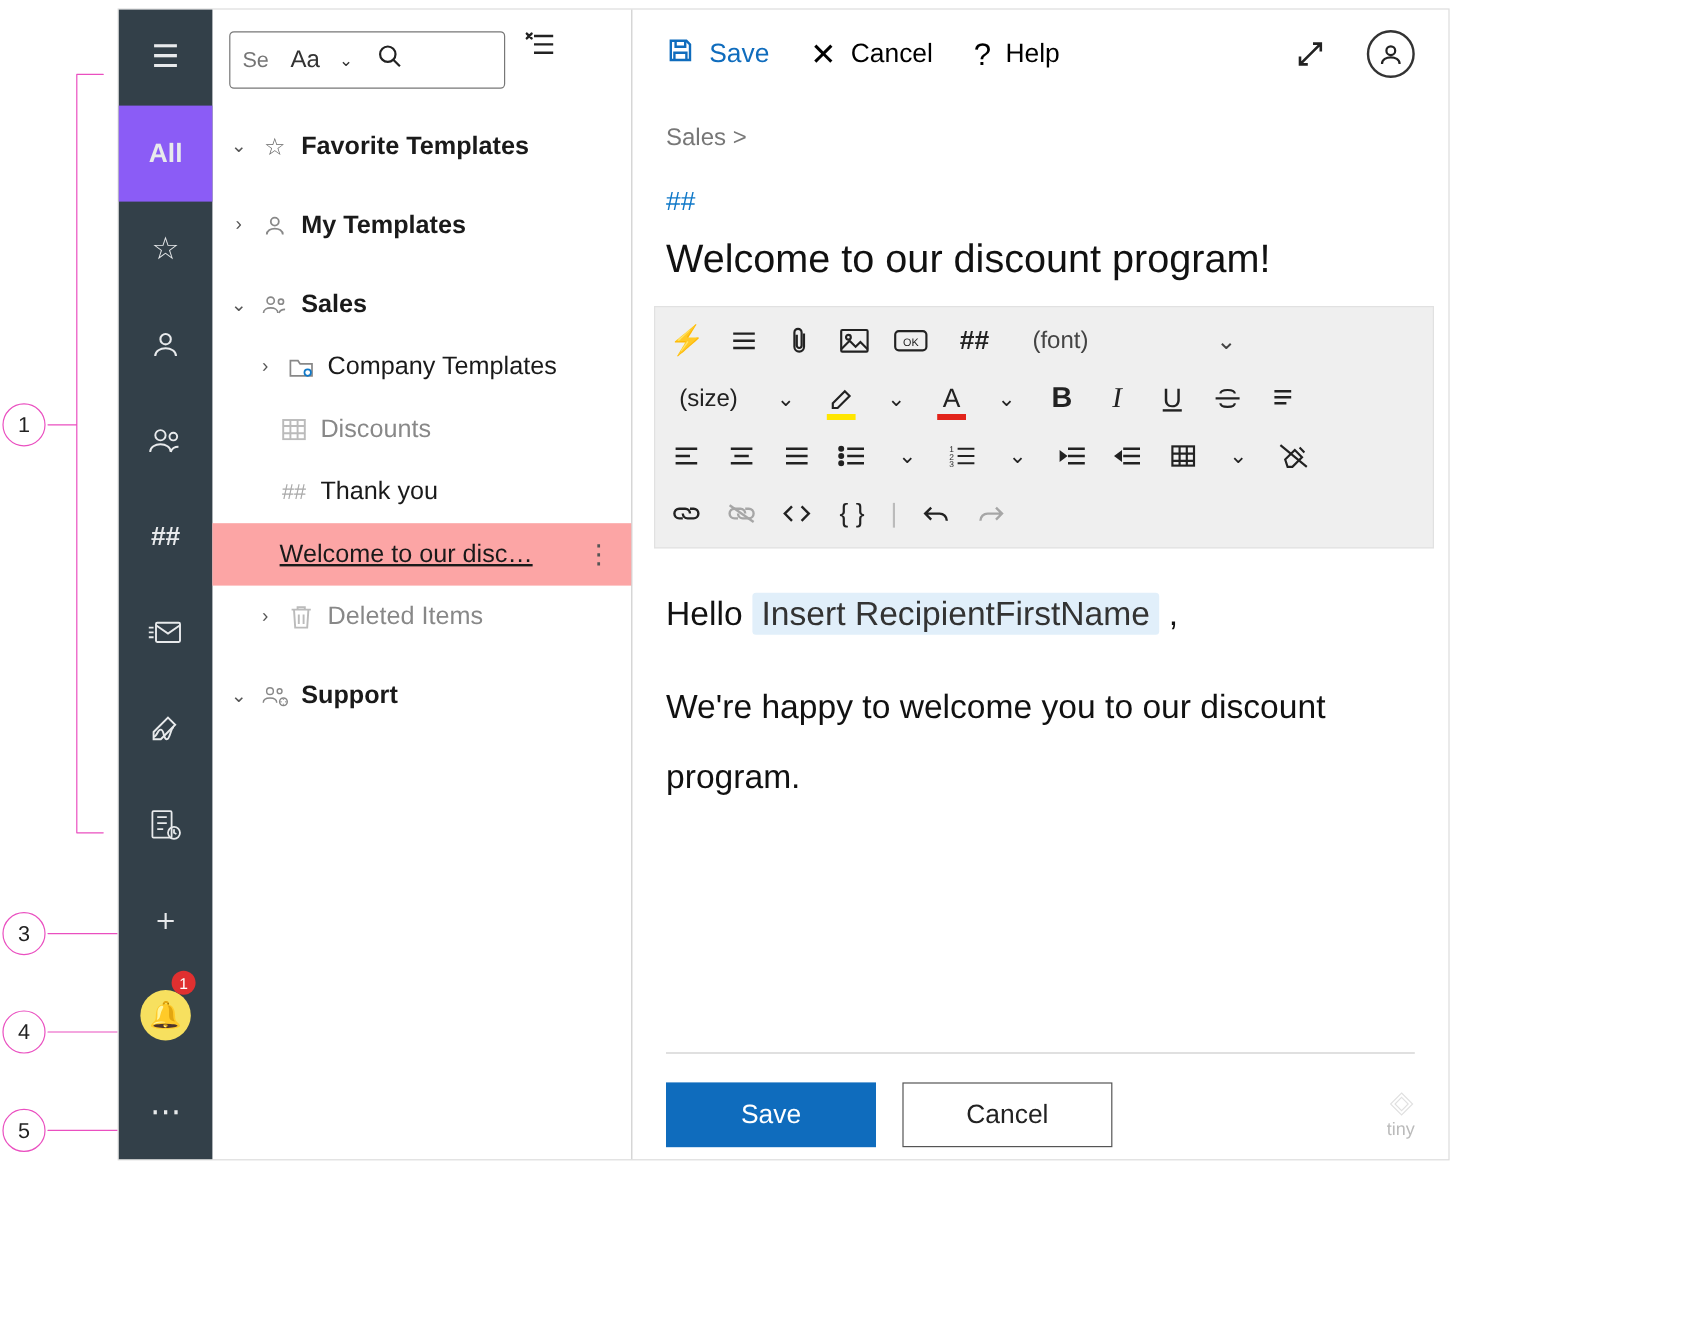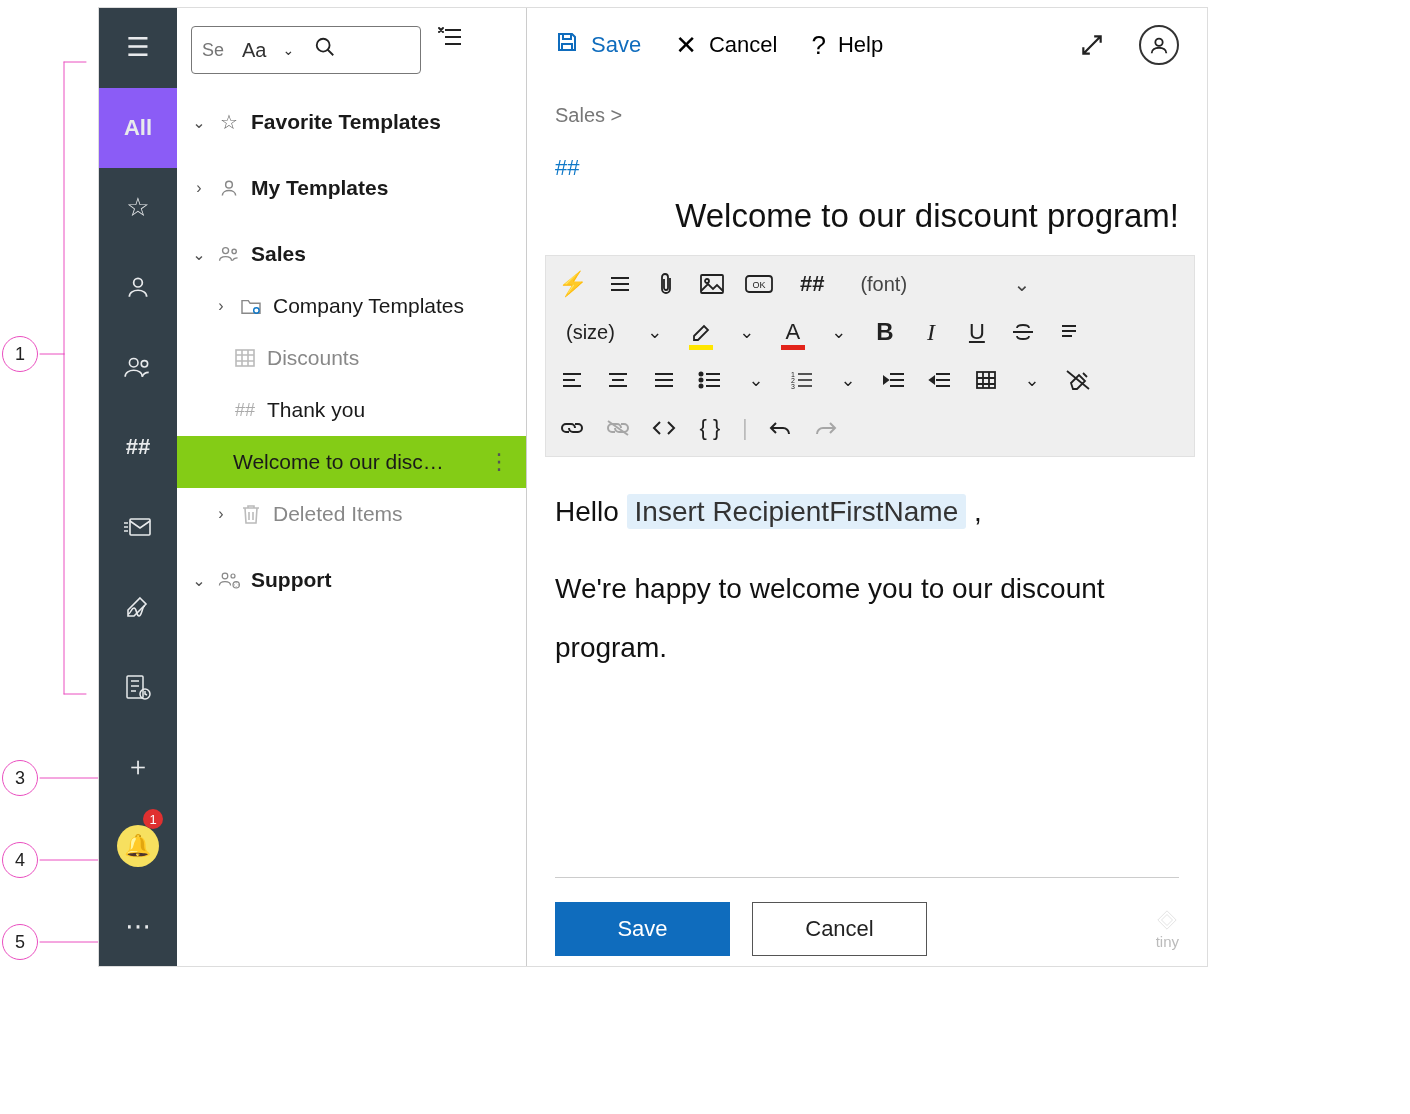--- a/index.html
+++ b/index.html
@@ -25,53 +25,53 @@
   .searchbox .mag { font-size:22px; }
   .filterbtn { font-size:24px; }
   .node { display:flex; align-items:center; gap:10px; height:52px; font-size:21px; color:#1a1a1a; cursor:pointer; padding-left:4px;}
   .node.bold .lbl { font-weight:700; }
   .node.sub { padding-left:26px; }
   .node.sub2 { padding-left:46px; }
   .node .chev { width:16px; font-size:16px; color:#555; display:inline-flex; justify-content:center;}
   .node .ico { width:24px; font-size:20px; color:#666; display:inline-flex; justify-content:center;}
   .node.grey .lbl { color:#888; }
   .node.grey .ico { color:#aaa; }
-  .node.selected { background:#84cc16; margin-left:-10px; margin-right:-10px; padding-left:56px; padding-right:10px; position:relative;}
+  .node.selected { background:#fca5a5; margin-left:-10px; margin-right:-10px; padding-left:56px; padding-right:10px; position:relative;text-decoration:underline;}
   .node.selected .more { position:absolute; right:16px; font-size:22px; color:#555;}
   .spacer-sm { height:14px; }
   
   .editor { flex:1; display:flex; flex-direction:column; }
   .topbar { height:74px; display:flex; align-items:center; gap:34px; padding:0 28px; }
   .topbar .act { display:flex; align-items:center; gap:12px; font-size:22px; cursor:pointer; }
   .topbar .act.primary { color:#0f6cbd; }
   .topbar .spacer { flex:1; }
   .topbar .circlebtn { width:40px; height:40px; border-radius:50%; border:2px solid #333; display:flex; align-items:center; justify-content:center; font-size:20px; }
   .crumb { padding:22px 28px 10px 28px; color:#777; font-size:20px; }
   .tag  { padding:18px 28px 10px 28px; color:#0f78c8; font-size:22px; font-weight:500;}
-  .title{ padding:6px 28px 14px 28px; font-size:33px; color:#111; font-weight:400;text-align:right;}
+  .title{ padding:6px 28px 14px 28px; font-size:33px; color:#111; font-weight:400;}
   .ribbon { margin:6px 12px 0 18px; background:#efefef; border:1px solid #e1e1e1; padding:12px 12px 6px 12px; }
   .ribbon .row { display:flex; align-items:center; gap:18px; flex-wrap:wrap; margin-bottom:16px; font-size:20px; color:#222;}
   .ribbon .row:last-child { margin-bottom:6px; }
   .rbtn { min-width:28px; height:32px; display:inline-flex; align-items:center; justify-content:center; cursor:pointer; }
   .rbtn.pad { padding:0 8px; }
   .rbtn.bolt { color:#1b72e8; font-size:24px;}
   .rbtn.wide { width:190px; justify-content:space-between; padding:0 10px; color:#444;}
   .rbtn.small { font-size:18px; }
   .rbtn.mark { position:relative; padding-bottom:0;}
   .mark.yellow::after, .mark.red::after { content:""; position:absolute; bottom:-2px; left:2px; right:2px; height:5px; }
   .mark.yellow::after{ background:#ffe600; }
   .mark.red::after{ background:#e2231a; }
   .bodytxt { padding:26px 28px; font-size:28px; color:#111; line-height:2.1; }
   .bodytxt .placeholder { background:#e1effa; padding:2px 8px; border-radius:3px; color:#333; }
   .divider { height:1px; background:#ccc; margin:10px 28px 24px 28px; }
   .dialogbtns { display:flex; gap:22px; padding:0 28px 10px 28px; align-items:center;}
   .btn { height:54px; min-width:175px; font-size:22px; display:flex; align-items:center; justify-content:center; cursor:pointer;}
   .btn.primary { background:#0f6cbd; color:#fff; }
   .btn.secondary { background:#fff; border:1px solid #555; color:#222;}
-  .tiny { margin-left:auto; color:#bbb; font-size:15px; display:flex; flex-direction:column; align-items:flex-start; gap:2px;}
+  .tiny { margin-left:auto; color:#bbb; font-size:15px; display:flex; flex-direction:column; align-items:flex-end; gap:2px;}
   .tiny svg { opacity:.45;}
   
   .callout { position:absolute; display:flex; align-items:center; font-size:19px; color:#222;}
   .callout .circle { width:36px; height:36px; border-radius:50%; border:1px solid #ea4fc0; display:flex; align-items:center; justify-content:center; background:#fff; font-size:18px;}
   .callline { stroke:#ea4fc0; stroke-width:1; fill:none; stroke-linecap:round;}
   .calldot  { fill:#ea4fc0; }
   svg.overlay { position:absolute; left:0; top:0; pointer-events:none; }
 </style>
 </head>
 <body>

